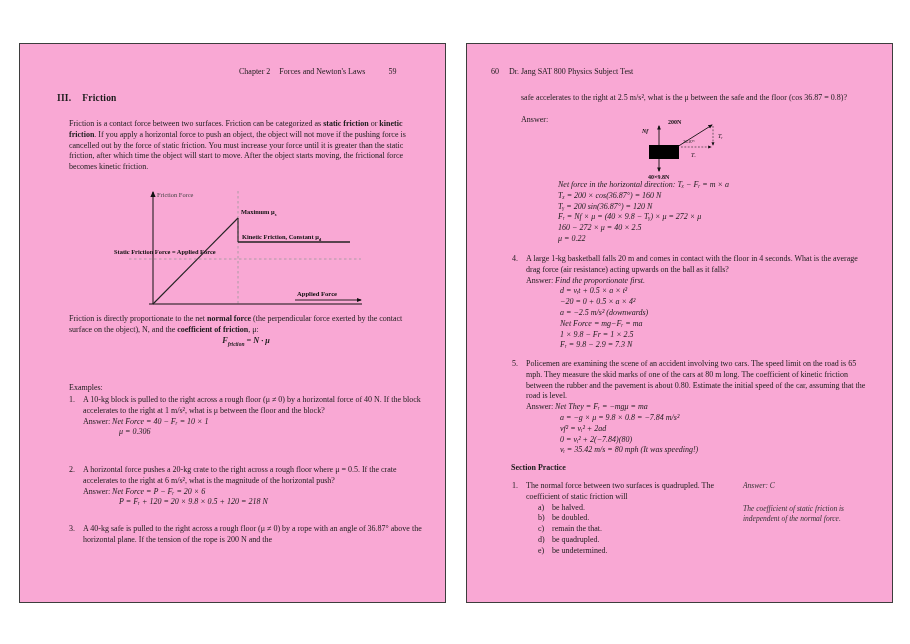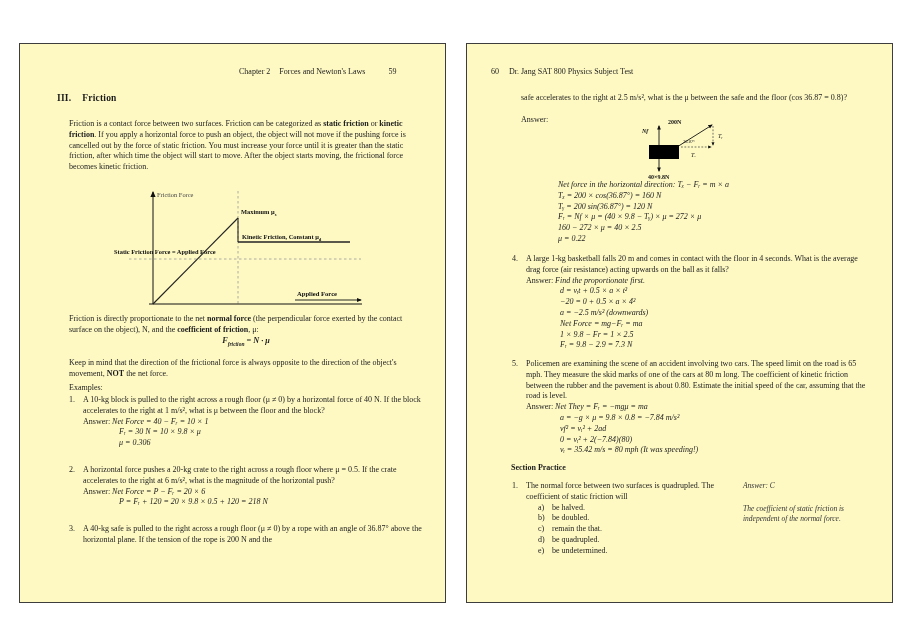--- a/index.html
+++ b/index.html
@@ -3,21 +3,21 @@
 <meta charset="utf-8">
 <style>
   html,body{margin:0;padding:0;}
   body{
     width:910px;height:644px;position:relative;background:#ffffff;
     font-family:"Liberation Serif","DejaVu Serif",serif;color:#1c1c1c;
     -webkit-font-smoothing:antialiased;
   }
   .page{
     position:absolute;top:43px;width:425px;height:558px;
-    background:#fef9c3;border:1px solid #3d3d3d;
+    background:#f9a8d4;border:1px solid #3d3d3d;
   }
   #left-page{left:19px;}
   #right-page{left:466px;}
   .abs{position:absolute;}
   .t8{font-size:8px;line-height:10.8px;}
   .t75{font-size:7.5px;line-height:9.6px;}
   .hdr{font-size:8px;display:flex;align-items:baseline;}
   .sect-title{font-size:9.5px;font-weight:bold;letter-spacing:.2px;}
   .item{display:flex;align-items:flex-start;}
   .item .num{width:14px;flex:none;}
@@ -80,35 +80,31 @@
   </svg>
 
   <div class="abs t8" style="left:49px;top:270px;width:354px;">
     <span>Friction is directly proportionate to the net </span><b class="seg">normal force</b><span> (the perpendicular force exerted by the contact surface on the object), N, and the </span><b class="seg">coefficient of friction</b><span>, μ:</span>
   </div>
 
   <div class="abs formula-line" style="left:49px;top:292px;width:354px;">
     <span>F</span><sub>friction</sub><span> = N · μ</span>
   </div>
 
-  <div class="abs t8" style="left:49px;top:314px;width:354px;">
-    <span>Keep in mind that the direction of the frictional force is always opposite to the direction of the object's movement, </span><b class="seg">NOT</b><span> the net force.</span>
-  </div>
 
   <div class="abs t8" style="left:49px;top:339px;">Examples:</div>
 
   <div class="abs t8 item" style="left:49px;top:351px;width:356px;">
     <div class="num">1.</div>
     <div class="body">
       <div>A 10-kg block is pulled to the right across a rough floor (μ ≠ 0) by a horizontal force of 40 N. If the block accelerates to the right at 1 m/s², what is μ between the floor and the block?</div>
       <div class="answer-row">
         <span class="lbl">Answer:</span>
         <span class="eq">Net Force = 40 − Fᵣ = 10 × 1</span>
       </div>
-      <div class="eq eq-ind-l">Fᵣ = 30 N = 10 × 9.8 × μ</div>
       <div class="eq eq-ind-l">μ = 0.306</div>
     </div>
   </div>
 
   <div class="abs t8 item" style="left:49px;top:421px;width:356px;">
     <div class="num">2.</div>
     <div class="body">
       <div>A horizontal force pushes a 20-kg crate to the right across a rough floor where μ = 0.5. If the crate accelerates to the right at 6 m/s², what is the magnitude of the horizontal push?</div>
       <div class="answer-row">
         <span class="lbl">Answer:</span>

